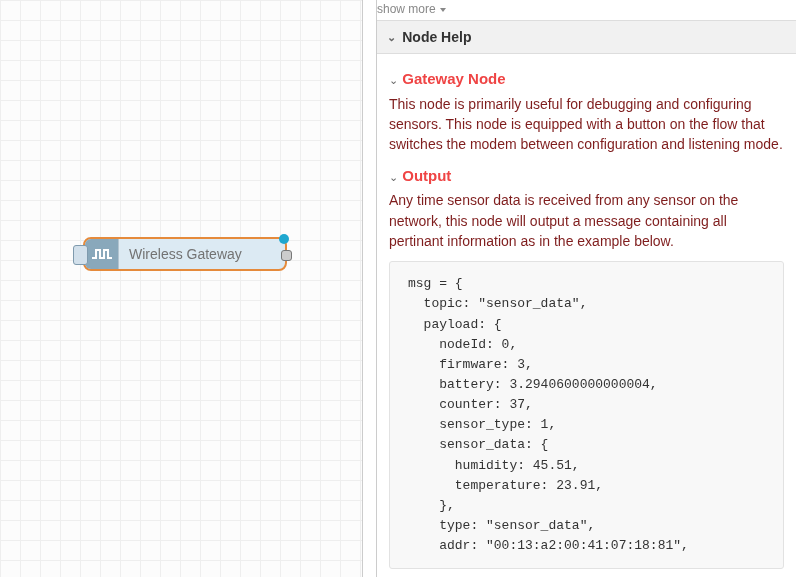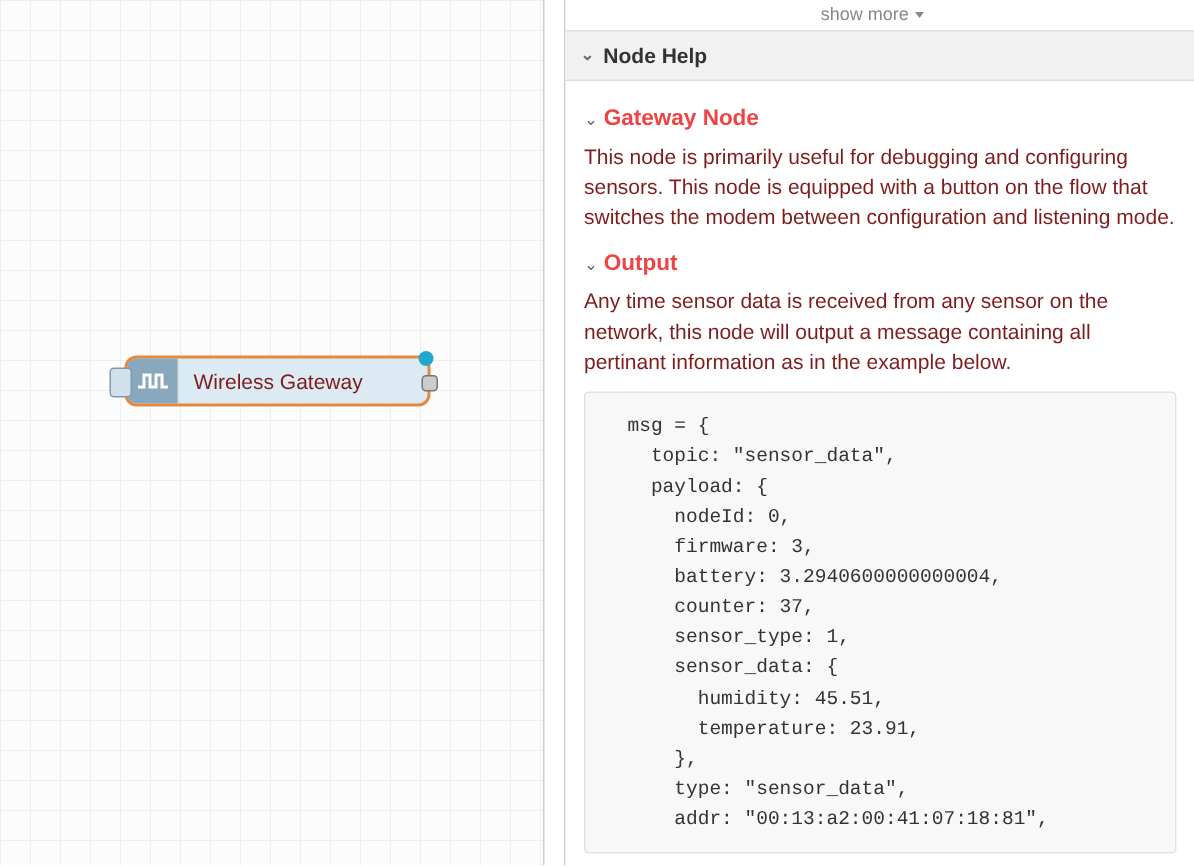--- a/index.html
+++ b/index.html
@@ -35,21 +35,21 @@
     }
     .sidebar {
       flex: 1;
       height: 100%;
       background: #fff;
       display: flex;
       flex-direction: column;
       overflow: hidden;
     }
     .show-more {
-      text-align: center;
+      text-align: left;
       padding: 2px 10px 4px 0;
       color: #888;
       font-size: 12px;
     }
     .show-more span {
       cursor: pointer;
     }
     .caret-down-sm {
       display: inline-block;
       margin-left: 4px;
@@ -99,21 +99,21 @@
       margin-top: 4px;
     }
     .help-content p {
       margin-bottom: 10px;
       color: #7f1d1d;
     }
     .code-block {
       background: #f8f8f8;
       border: 1px solid #e2e2e2;
       border-radius: 3px;
-      padding: 12px 28px;
+      padding: 12px 18px;
       font-family: Menlo, Monaco, Consolas, "Courier New", monospace;
       font-size: 13px;
       color: #333;
       white-space: pre;
       line-height: 1.55;
       overflow-x: auto;
       margin-top: 4px;
     }
 
     .node {
@@ -148,21 +148,21 @@
       border-top-left-radius: 6px;
       border-bottom-left-radius: 6px;
       display: flex;
       align-items: center;
       justify-content: center;
     }
     .node-label {
       flex: 1;
       padding-left: 10px;
       font-size: 14px;
-      color: #7f1d1d;
+      color: #737373;
     }
     .node-port {
       position: absolute;
       right: -7px;
       top: 11px;
       width: 11px;
       height: 11px;
       background: #ccc;
       border: 1px solid #777;
       border-radius: 3px;

